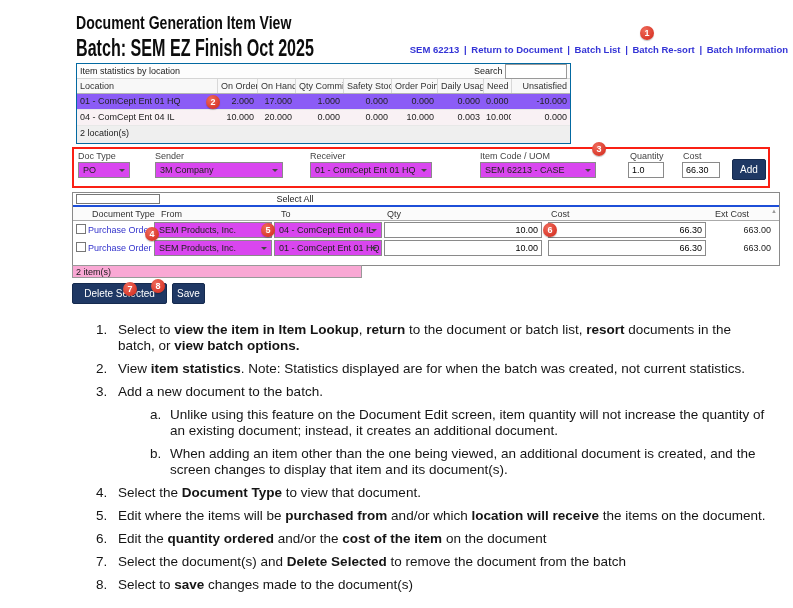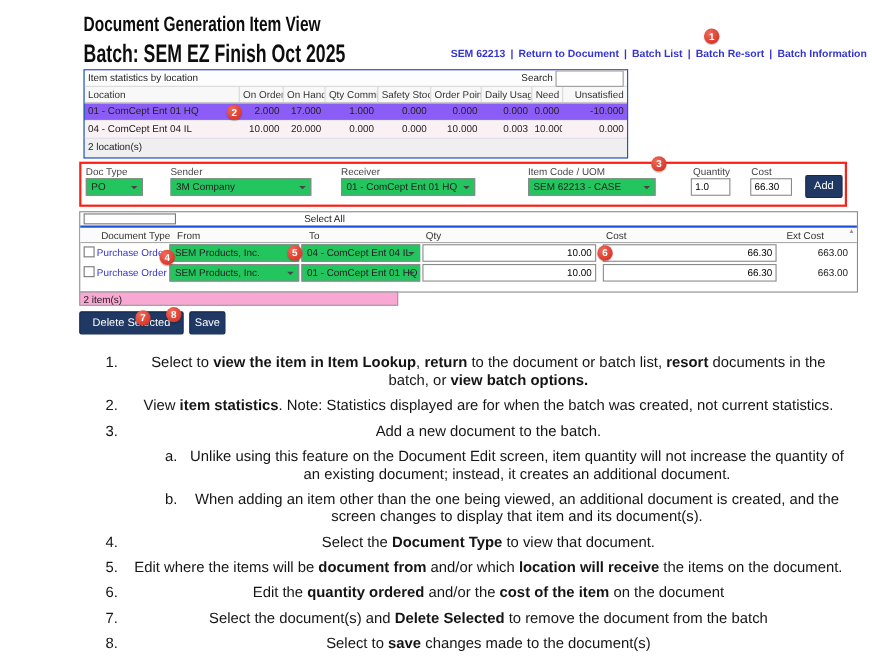--- a/index.html
+++ b/index.html
@@ -9,21 +9,21 @@
   
   .h-cond{font-weight:700;color:#0d0d0d;transform-origin:0 50%;white-space:nowrap;}
   #title1{left:76px;top:12px;font-size:19px;transform:scaleX(.74);}
   #title2{left:76px;top:35px;font-size:23px;transform:scaleX(.70);}
   
   #topnav{top:44px;right:5px;font-size:9.5px;font-weight:700;color:#3434d6;white-space:nowrap;}
   #topnav .lnk{cursor:pointer;}
   #topnav .sep{color:#3434d6;padding:0 2px;}
   
   .mini{font-size:9px;color:#222;}
-  .fsel{position:relative;background:#22c55e;border:1px solid #8a8a8a;height:16px;line-height:15px;
+  .fsel{position:relative;background:#d946ef;border:1px solid #8a8a8a;height:16px;line-height:15px;
         padding:0 14px 0 4px;white-space:nowrap;overflow:hidden;box-sizing:border-box;}
   .fsel:after{content:"";position:absolute;right:4px;top:6px;border:3px solid transparent;border-top-color:#444;}
   .tin{border:1px solid #8a8a8a;background:#fff;font-family:"Liberation Sans",sans-serif;
        font-size:9px;height:16px;box-sizing:border-box;padding:0 3px;}
   .tin.r{text-align:right;}
   .cb{width:10px;height:10px;border:1px solid #777;background:#fff;box-sizing:border-box;display:inline-block;}
   .navybtn{background:#1f3864;border:1px solid #152a4e;border-radius:2px;color:#fff;
            font-size:10px;text-align:center;cursor:pointer;box-sizing:border-box;
            display:flex;align-items:center;justify-content:center;}
   
@@ -69,21 +69,21 @@
   .badge{position:absolute;width:14px;height:14px;border-radius:50%;
          background:radial-gradient(circle at 35% 30%, #ef6a5a, #da3a2c 70%);
          color:#fff;font-size:9px;font-weight:700;display:flex;align-items:center;justify-content:center;
          z-index:10;box-shadow:0 1px 1px rgba(0,0,0,.25);}
   
   #instructions{left:96px;top:322px;width:674px;font-size:13.5px;line-height:16px;color:#151515;}
   .ins-row{display:flex;margin-bottom:7px;}
   .ins-row .marker{width:22px;flex:0 0 22px;}
   .ins-row.sub{margin-left:54px;}
   .ins-row.sub .marker{width:20px;flex:0 0 20px;}
-  .ins-row .itext{flex:1;text-align:center;}
+  .ins-row .itext{flex:1;}
   .itext b{font-weight:700;}
 </style>
 </head>
 <body>
 
 <div id="title1" class="abs h-cond">Document Generation Item View</div>
 <div id="title2" class="abs h-cond">Batch: SEM EZ Finish Oct 2025</div>
 
 <div id="topnav" class="abs">
   <span class="lnk">SEM 62213</span>
@@ -241,21 +241,21 @@
     <span class="itext"><span>When adding an item other than the one being viewed, an additional document is created, and the screen changes to display that item and its document(s).</span></span>
   </div>
 
   <div class="ins-row">
     <span class="marker">4.</span>
     <span class="itext"><span>Select the </span><b>Document Type</b><span> to view that document.</span></span>
   </div>
 
   <div class="ins-row">
     <span class="marker">5.</span>
-    <span class="itext"><span>Edit where the items will be </span><b>document from</b><span> and/or which </span><b>location will receive</b><span> the items on the document.</span></span>
+    <span class="itext"><span>Edit where the items will be </span><b>purchased from</b><span> and/or which </span><b>location will receive</b><span> the items on the document.</span></span>
   </div>
 
   <div class="ins-row">
     <span class="marker">6.</span>
     <span class="itext"><span>Edit the </span><b>quantity ordered</b><span> and/or the </span><b>cost of the item</b><span> on the document</span></span>
   </div>
 
   <div class="ins-row">
     <span class="marker">7.</span>
     <span class="itext"><span>Select the document(s) and </span><b>Delete Selected</b><span> to remove the document from the batch</span></span>

